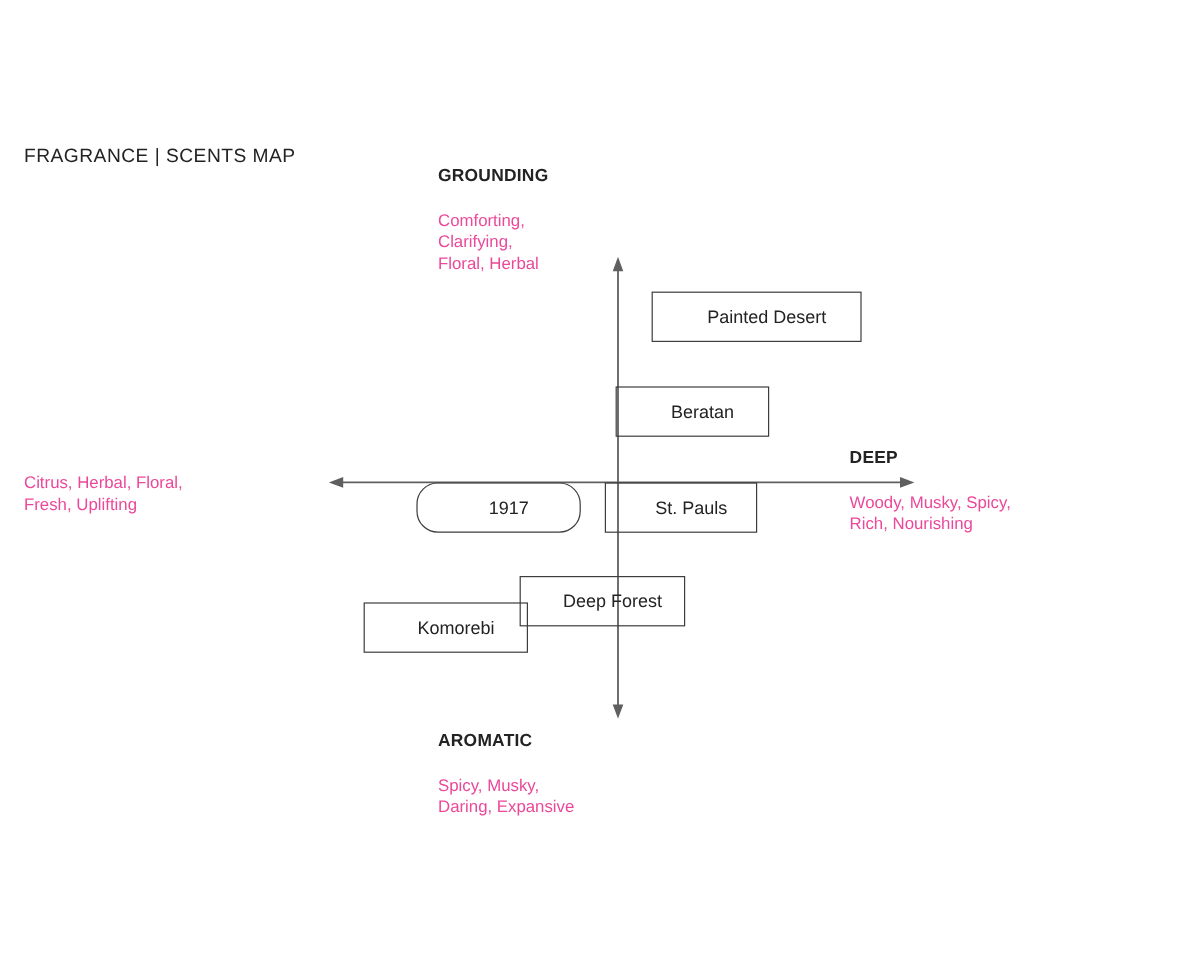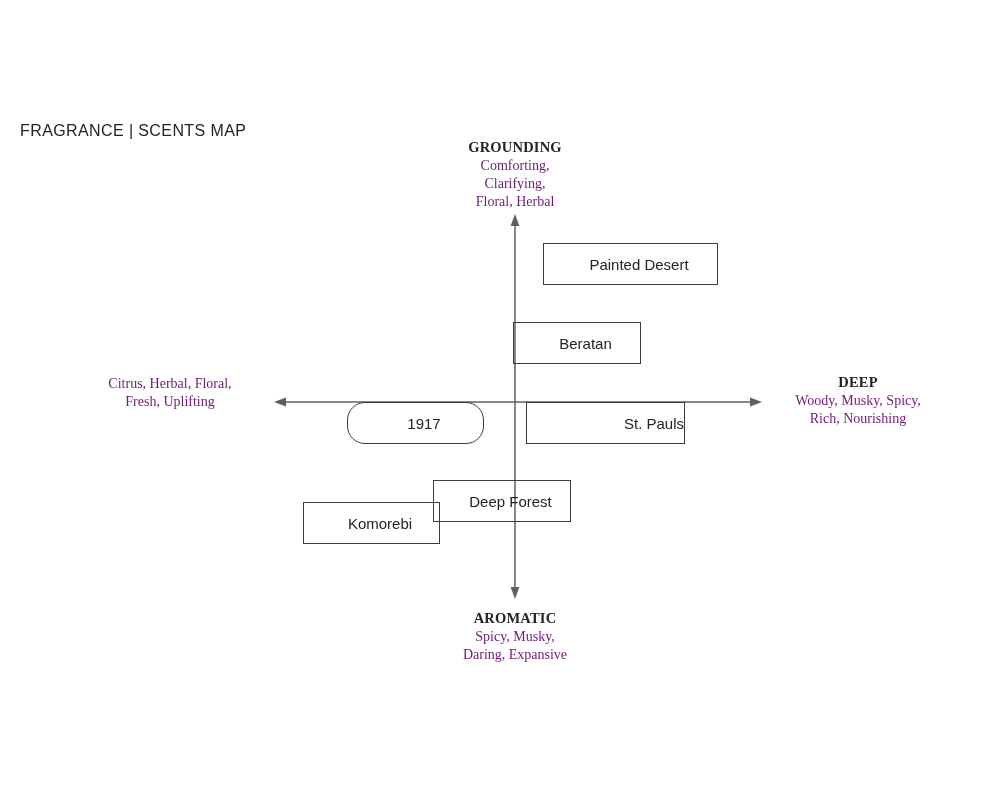--- a/index.html
+++ b/index.html
@@ -27,35 +27,34 @@
   }
   .axes-svg {
     position: absolute;
     left: 0;
     top: 0;
     width: 1000px;
     height: 800px;
   }
   .axis-label {
     position: absolute;
-    text-align: center;
+    text-align: left;
     color: #232323;
-    font-family: Liberation Serif, serif;
   }
   .axis-label .axis-name {
     font-size: 14.5px;
     font-weight: 700;
     letter-spacing: 0.2px;
   }
   .axis-label .axis-desc {
-    margin-top: 1px;
+    margin-top: 19px;
     font-size: 14px;
     line-height: 18px;
     white-space: pre-line;
-    color: #701a75;
+    color: #ec4899;
   }
   .axis-label.top    { left: 365px; top: 139px; width: 300px; }
   .axis-label.bottom { left: 365px; top: 610px; width: 300px; }
   .axis-label.left   { left: 20px;  top: 374px; width: 300px; }
   .axis-label.right  { left: 708px; top: 374px; width: 300px; }
   .scent-box {
     position: absolute;
     height: 42px;
     border: 1px solid #3d3d3d;
     background: transparent;
@@ -63,21 +62,21 @@
     align-items: center;
     justify-content: center;
     font-size: 15px;
     color: #232323;
     white-space: nowrap;
     padding-left: 17px;
   }
   .box-painted-desert { left: 543px; top: 243px; width: 175px; }
   .box-beratan        { left: 513px; top: 322px; width: 128px; }
   .box-1917           { left: 347px; top: 402px; width: 137px; border-radius: 18px; }
-  .box-st-pauls       { left: 526px; top: 402px; width: 159px; justify-content: flex-end; }
+  .box-st-pauls       { left: 504px; top: 402px; width: 127px; }
   .box-deep-forest    { left: 433px; top: 464px; width: 138px; margin-top: 16px; }
   .box-komorebi       { left: 270px; top: 502px; width: 137px; margin-left: 33px; }
 </style>
 </head>
 <body>
 
 <div class="canvas">
 
   <div class="page-title">FRAGRANCE | SCENTS MAP</div>
 

